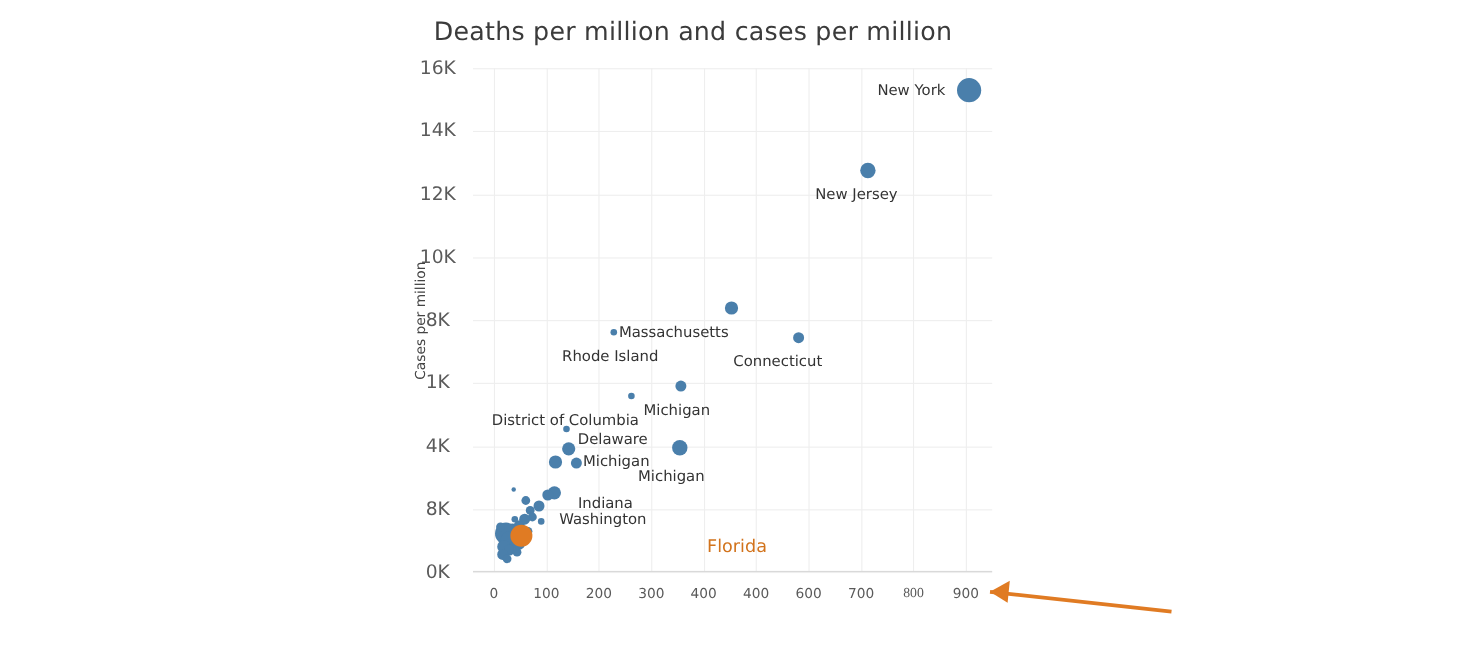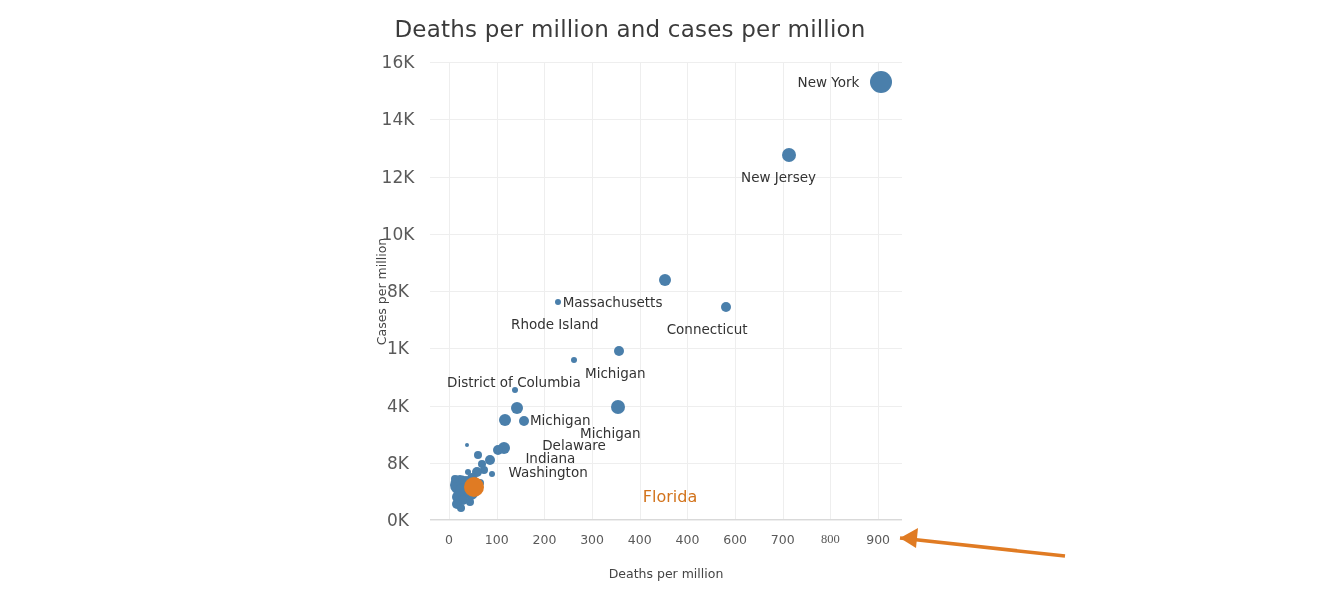--- a/index.html
+++ b/index.html
@@ -132,21 +132,20 @@
 <body>
 
 <div id="chart-root">
 
   <div id="chart-title">Deaths per million and cases per million</div>
 
   <div id="y-axis-title">
     <span>Cases per million</span>
   </div>
 
-  <div id="x-axis-title">Deaths per million</div>
 
   <div id="plot">
     <div id="grid-layer">
         <div class="gridline-h" style="top: 458px;"></div>
         <div class="gridline-h" style="top: 400.75px;"></div>
         <div class="gridline-h" style="top: 343.5px;"></div>
         <div class="gridline-h" style="top: 286.25px;"></div>
         <div class="gridline-h" style="top: 229px;"></div>
         <div class="gridline-h" style="top: 171.75px;"></div>
         <div class="gridline-h" style="top: 114.5px;"></div>
@@ -232,20 +231,20 @@
       <div class="xtick-label" style="left: 878.162px; top: 532px;">900</div>
     </div>
   <div id="labels-layer">
       <div class="point-label" style="left: 828.545px; top: 82.0375px;">New York</div>
       <div class="point-label" style="left: 778.529px; top: 177px;">New Jersey</div>
       <div class="point-label" style="left: 612.57px; top: 301.55px;">Massachusetts</div>
       <div class="point-label" style="left: 554.774px; top: 324.45px;">Rhode Island</div>
       <div class="point-label" style="left: 707.073px; top: 328.744px;">Connecticut</div>
       <div class="point-label" style="left: 615.277px; top: 373.112px;">Michigan</div>
       <div class="point-label" style="left: 513.984px; top: 381.7px;">District of Columbia</div>
-      <div class="point-label" style="left: 574px; top: 399.756px; margin-top: 45px;">Delaware</div>
+      <div class="point-label" style="left: 557px; top: 399.756px;">Delaware</div>
       <div class="point-label" style="left: 560.248px; top: 420.363px;">Michigan</div>
       <div class="point-label" style="left: 610.323px; top: 432.931px;">Michigan</div>
       <div class="point-label" style="left: 550.376px; top: 457.579px;">Indiana</div>
       <div class="point-label" style="left: 548.073px; top: 472.46px;">Washington</div>
       <div class="point-label highlight" style="left: 670px; top: 496px; font-size: 16px;">Florida</div>
     </div>
 </div>
 
 </body></html>

